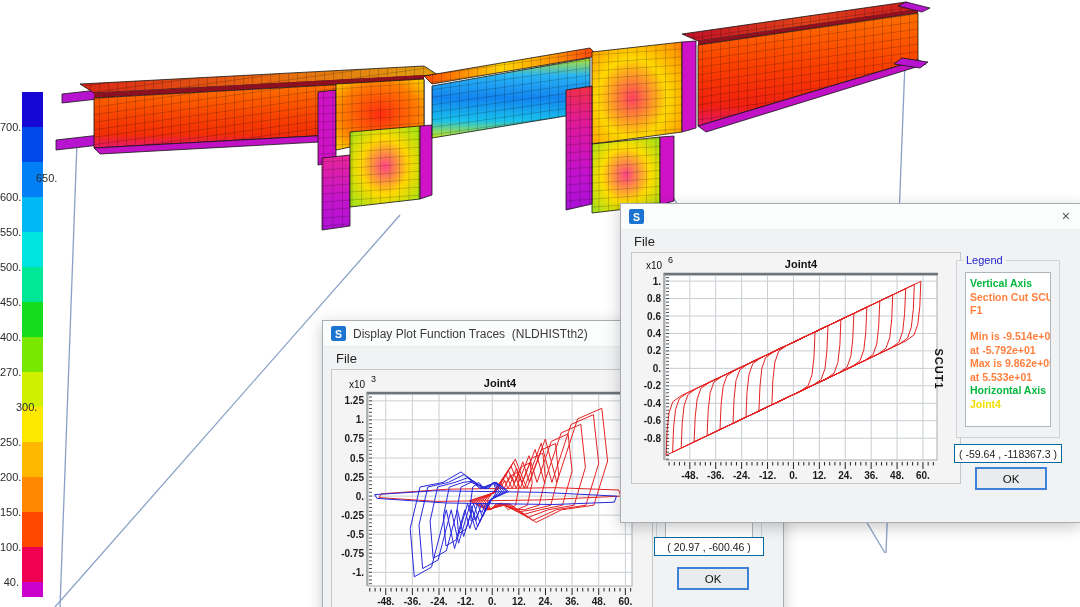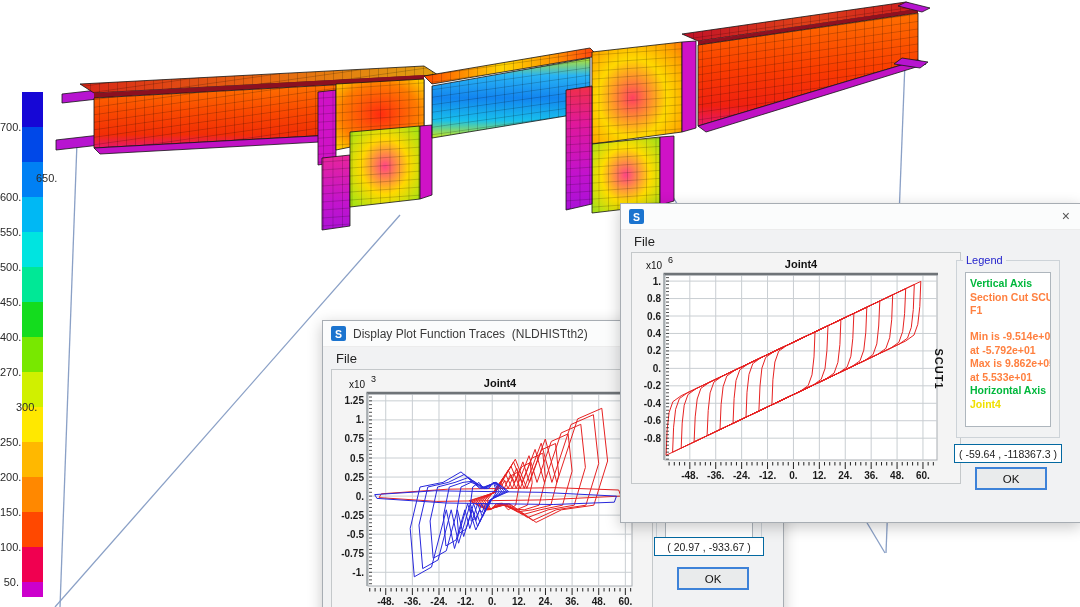--- a/index.html
+++ b/index.html
@@ -203,21 +203,21 @@
       <div class="cblabel" style="top: 226px;">550.</div>
       <div class="cblabel" style="top: 261px;">500.</div>
       <div class="cblabel" style="top: 296px;">450.</div>
       <div class="cblabel" style="top: 331px;">400.</div>
       <div class="cblabel" style="top: 366px;">270.</div>
       <div class="cblabel" style="top: 401px; padding-left: 16px;">300.</div>
       <div class="cblabel" style="top: 436px;">250.</div>
       <div class="cblabel" style="top: 471px;">200.</div>
       <div class="cblabel" style="top: 506px;">150.</div>
       <div class="cblabel" style="top: 541px;">100.</div>
-      <div class="cblabel" style="top: 576px;">50.</div>
+      <div class="cblabel" style="top: 576px;">40.</div>
     </div>
 
   <div class="dlg" id="dlg-back" style="left:322px;top:320px;width:460px;height:300px;">
     <div class="tbar">
       <span class="appicon" style="background: rgb(27, 116, 207);">S</span>
       <span class="ttext">Display Plot Function Traces  (NLDHISTth2)</span>
       <span class="closex">×</span>
     </div>
     <div class="menubar">
       <span class="menuitem">File</span>
@@ -390,21 +390,21 @@
           <text x="32" y="205.78571428571428" class="tick" text-anchor="end">-1.</text>
           <text x="168" y="17" class="ctitle" text-anchor="middle">Joint4</text>
           <text x="17" y="18" class="scale" text-anchor="start">x10</text>
           <text x="39" y="12" class="scaleexp" text-anchor="start">3</text>
         </svg>
     </div>
     <div class="grpbox" style="left:333px;top:54px;width:104px;height:178px;">
       <span class="grplabel">Legend</span>
       <div class="legendinner"></div>
     </div>
-    <div class="coord" style="left:331px;top:216px;width:108px;height:17px;">( 20.97 , -933.67 )</div>
+    <div class="coord" style="left:331px;top:216px;width:108px;height:17px;">( 20.97 , -600.46 )</div>
     <button class="okbtn" style="left:354px;top:246px;width:72px;height:23px;">OK</button>
   </div>
 
   <div class="dlg" id="dlg-front" style="left:620px;top:203px;width:459px;height:318px;">
     <div class="tbar">
       <span class="appicon" style="background: rgb(27, 116, 207);">S</span>
       <span class="closex">×</span>
     </div>
     <div class="menubar">
       <span class="menuitem">File</span>

